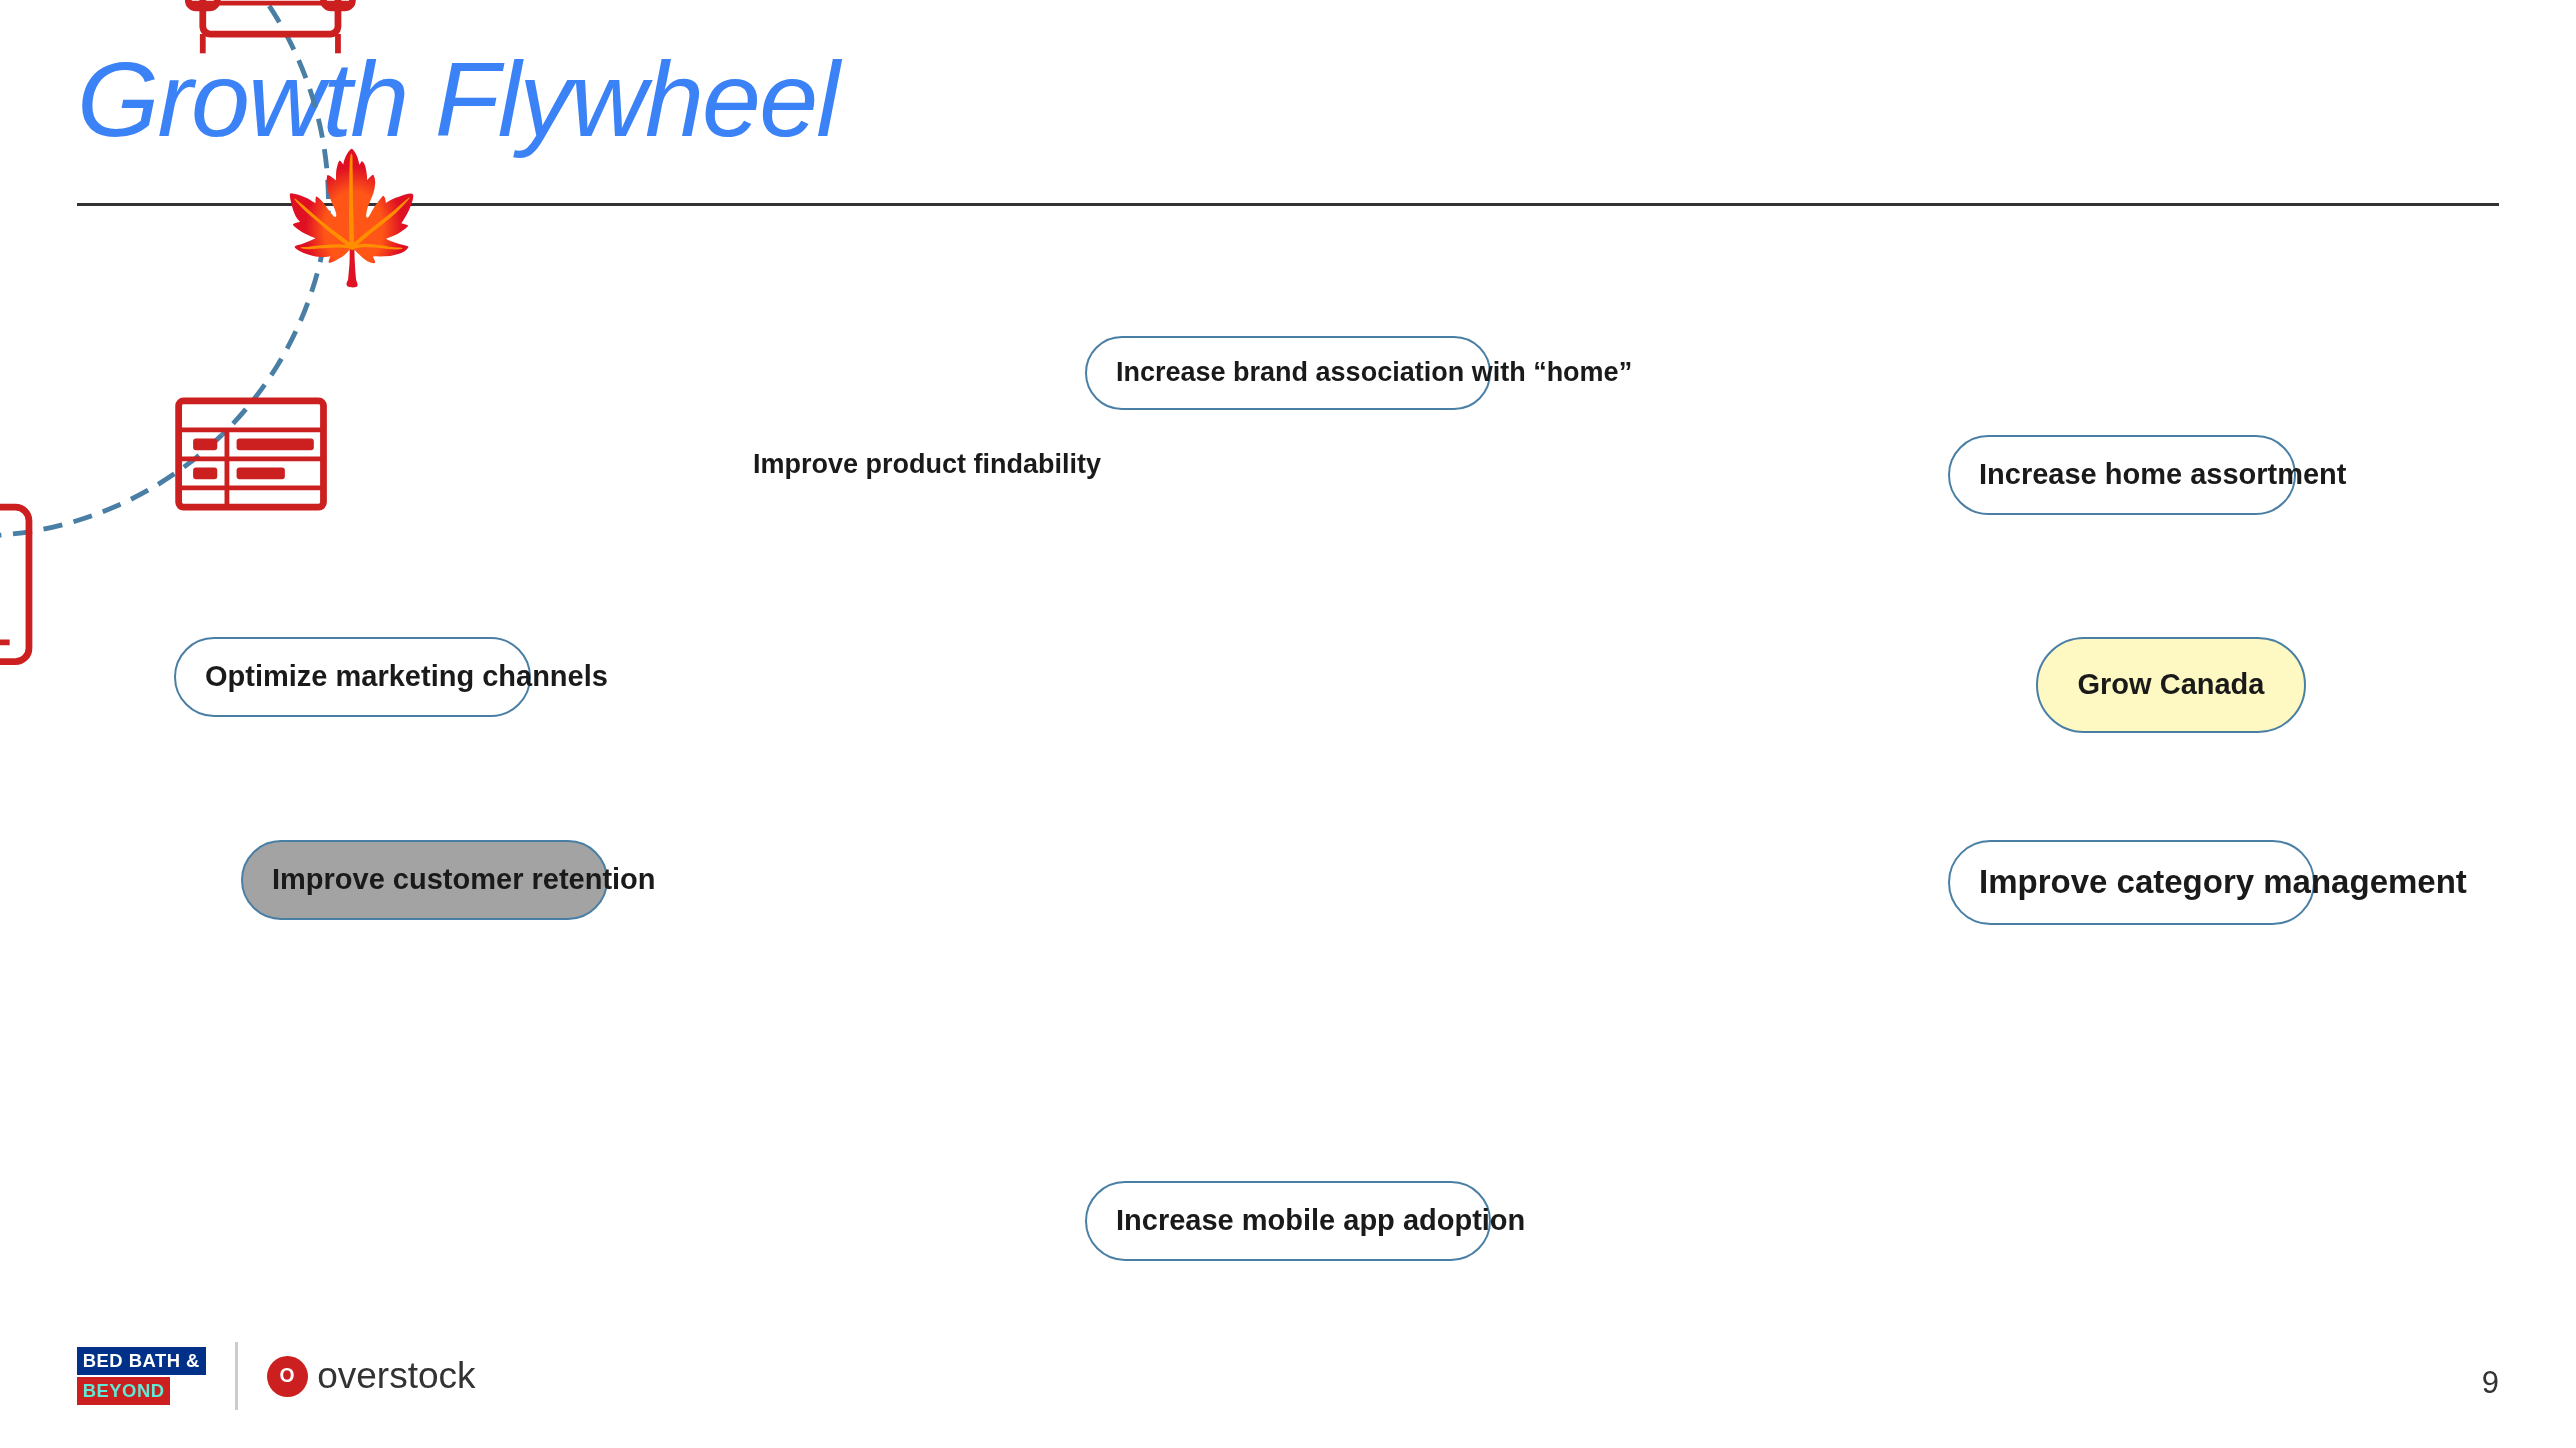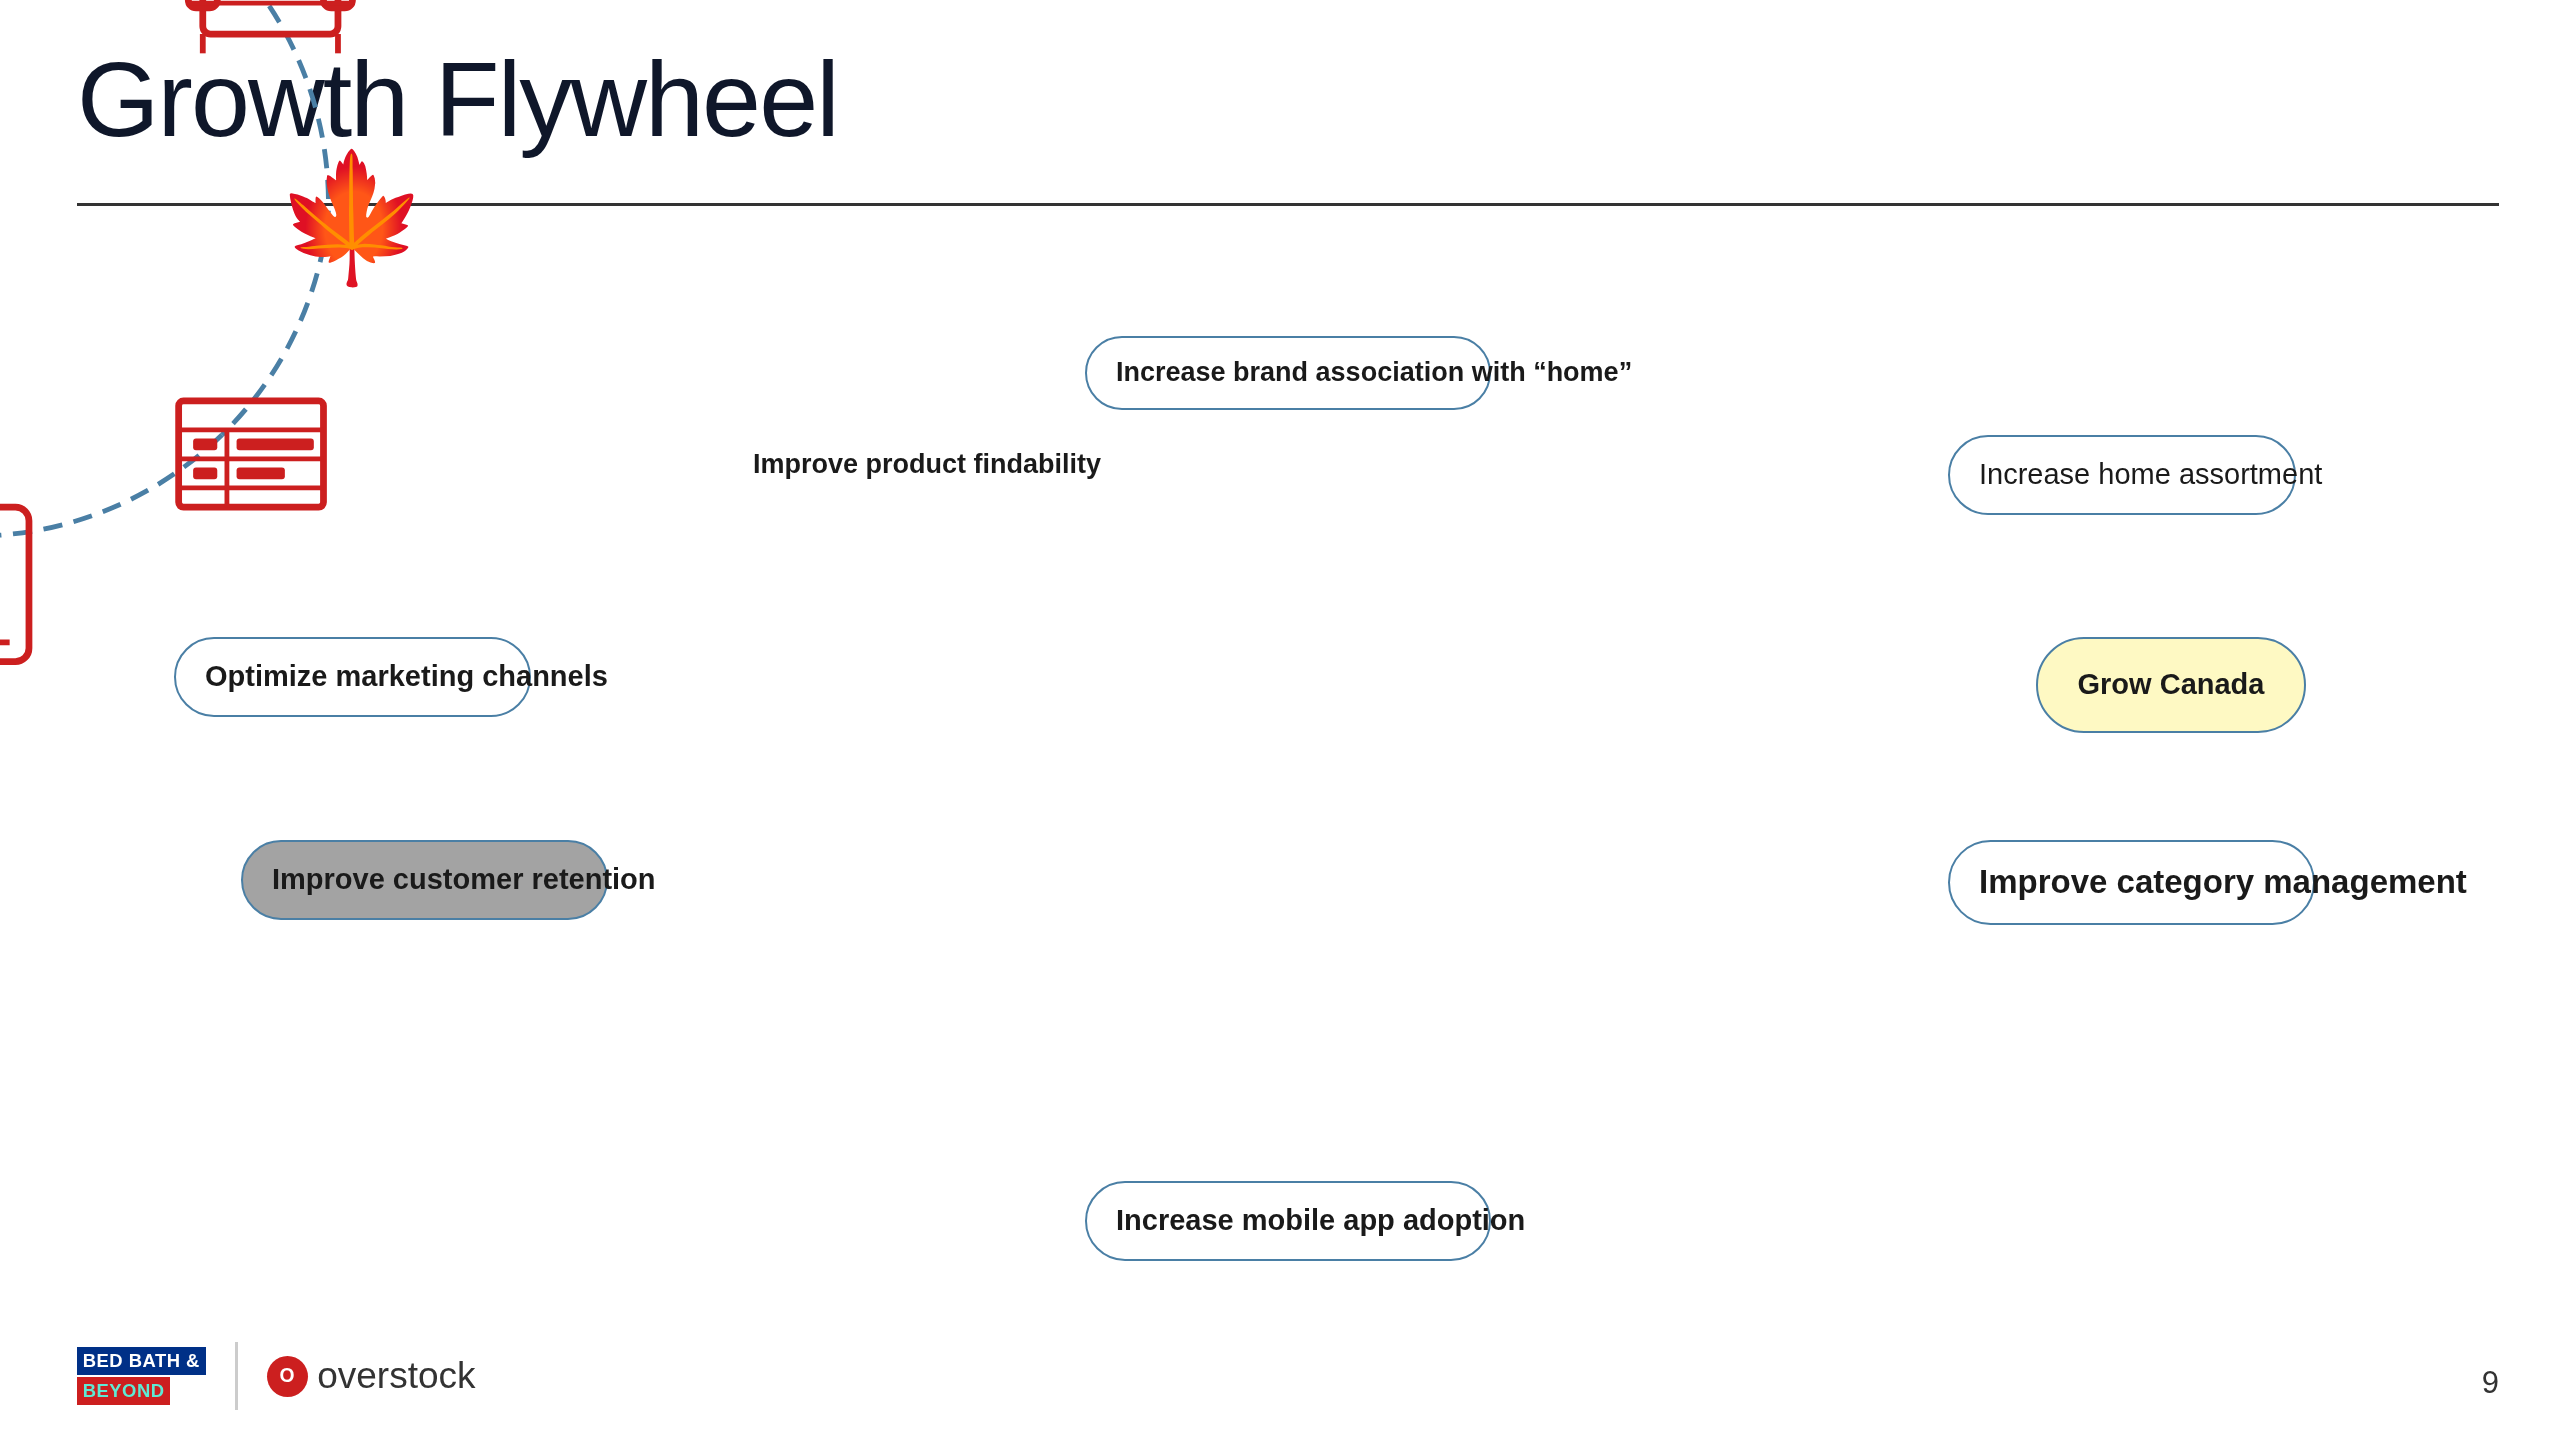--- a/index.html
+++ b/index.html
@@ -11,22 +11,23 @@
       overflow: hidden;
       position: relative;
     }
 
     .page-title {
       position: absolute;
       top: 39px;
       left: 77px;
       font-size: 106px;
       font-weight: 300;
-      color: #0f172a;
+      color: #3b82f6;
       letter-spacing: -1.9px;
+      font-style: italic;
     }
 
     .divider {
       position: absolute;
       top: 203px;
       left: 77px;
       right: 77px;
       height: 2.9px;
       background: #333;
     }
@@ -170,21 +171,21 @@
     <circle cx="70" cy="70" r="20" fill="none" stroke="#cc1f1f" stroke-width="7"></circle>
     <circle cx="70" cy="70" r="7" fill="#cc1f1f"></circle>
   </g>
 
 </svg>
 
 <div class="pill" style="position:absolute; top:336px; left:50%; transform:translateX(-50%); width:406px; font-size:27px; text-align:center; border:2.9px solid #4a7fa5; border-radius:48px; padding:17.4px 29px; background:#fff; font-weight:700; line-height:1.3;">
   <span>Increase brand association with “home”</span>
 </div>
 
-<div class="pill" style="position:absolute; top:435px; right:280px; width:348px; font-size:29px; text-align:center; border:2.9px solid #4a7fa5; border-radius:48px; padding:19.3px 29px; background:#fff; font-weight:400; line-height:1.3;">
+<div class="pill" style="position:absolute; top:435px; right:280px; width:348px; font-size:29px; text-align:center; border:2.9px solid #4a7fa5; border-radius:48px; padding:19.3px 29px; background:#fff; font-weight:700; line-height:1.3;">
   <span>Increase home assortment</span>
 </div>
 
 <div class="pill" style="position:absolute; top:637px; right:270px; width:270px; font-size:29px; text-align:center; border:2.9px solid #4a7fa5; border-radius:48px; padding:27px 29px; background:#fef9c3; font-weight:700; line-height:1.3;">
   <span>Grow Canada</span>
 </div>
 
 <div class="pill" style="position:absolute; top:840px; right:261px; width:367px; font-size:33px; text-align:center; border:2.9px solid #4a7fa5; border-radius:48px; padding:19.3px 29px; background:#fff; font-weight:700; line-height:1.3;">
   <span>Improve category management</span>
 </div>

